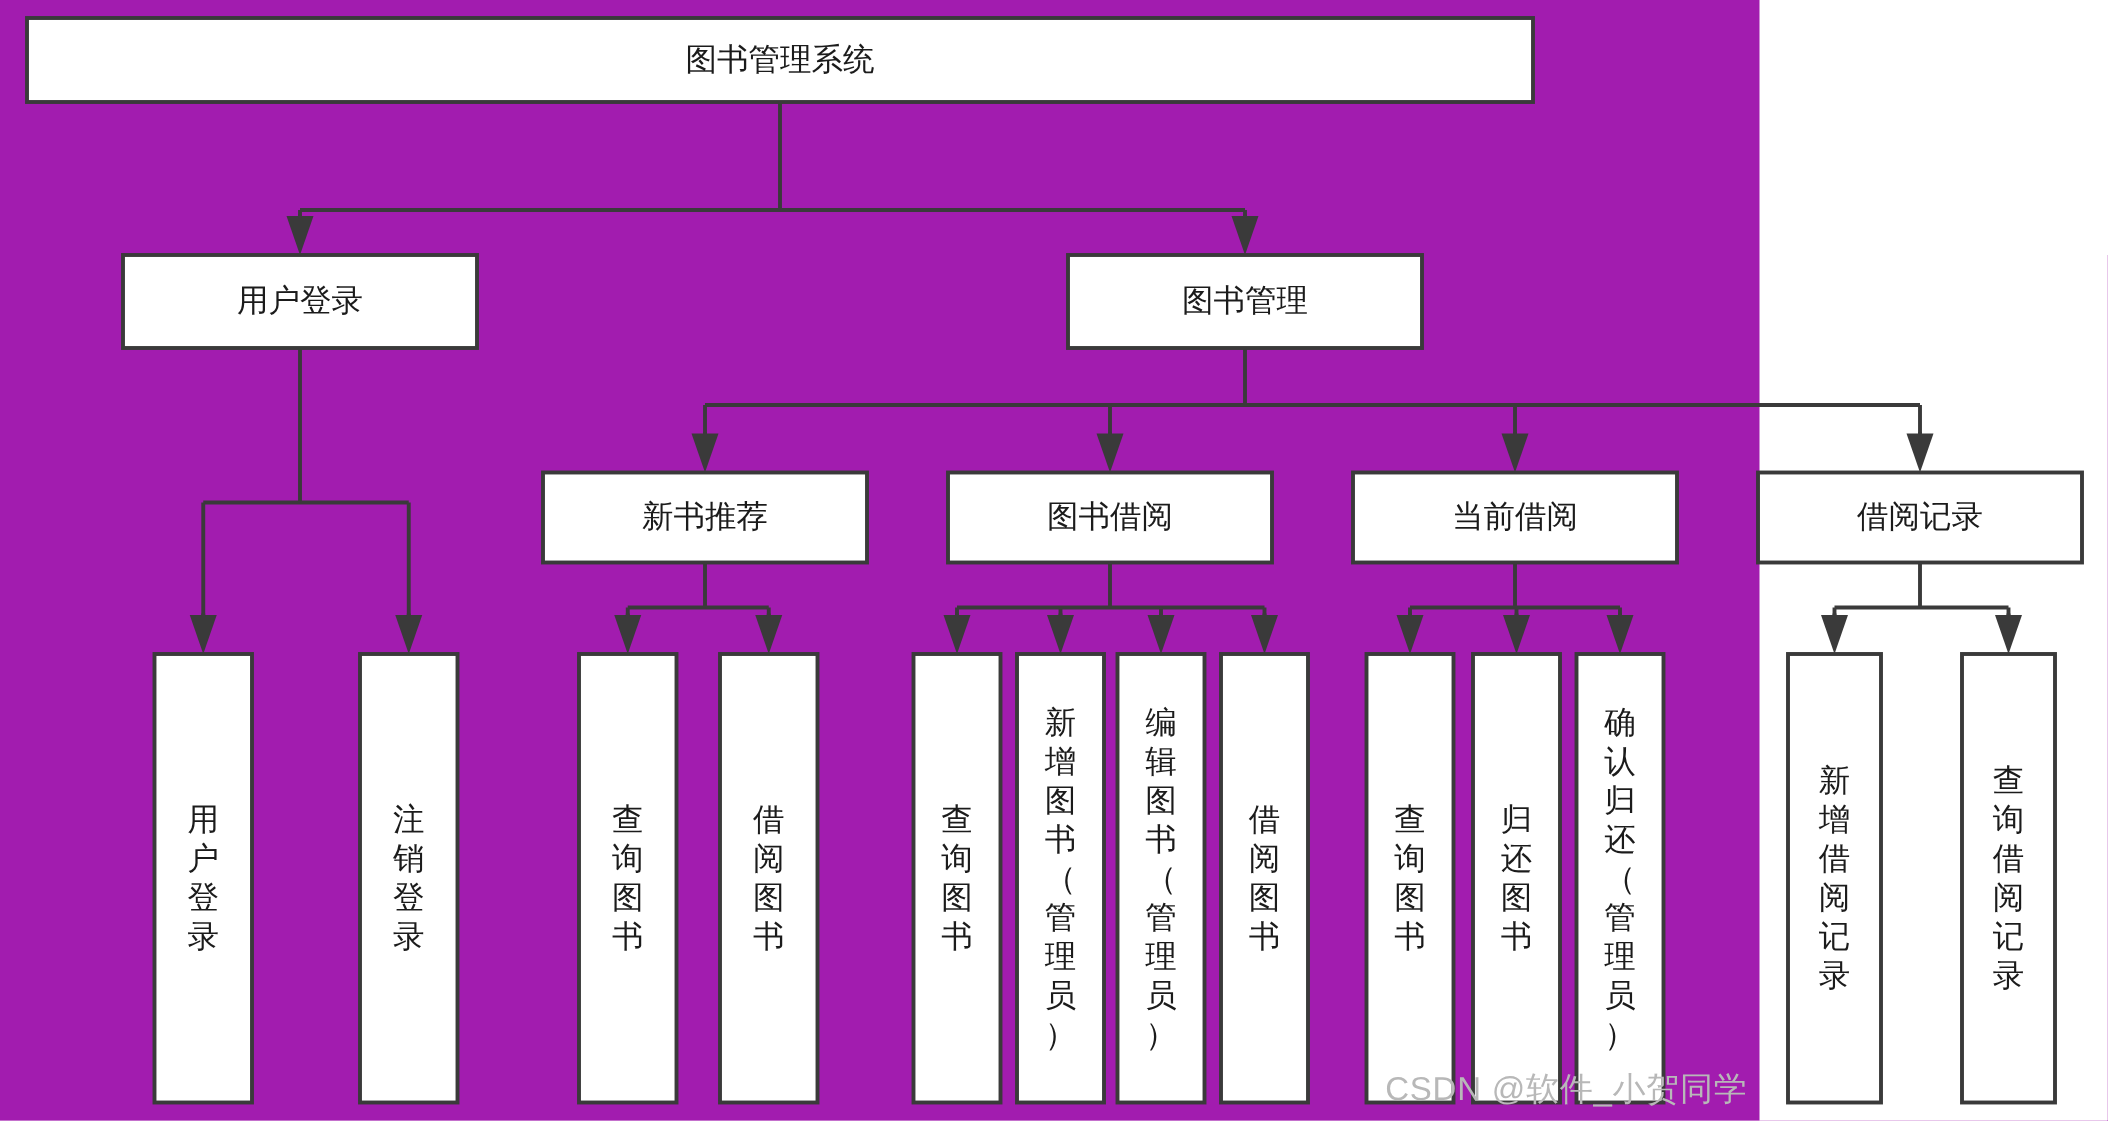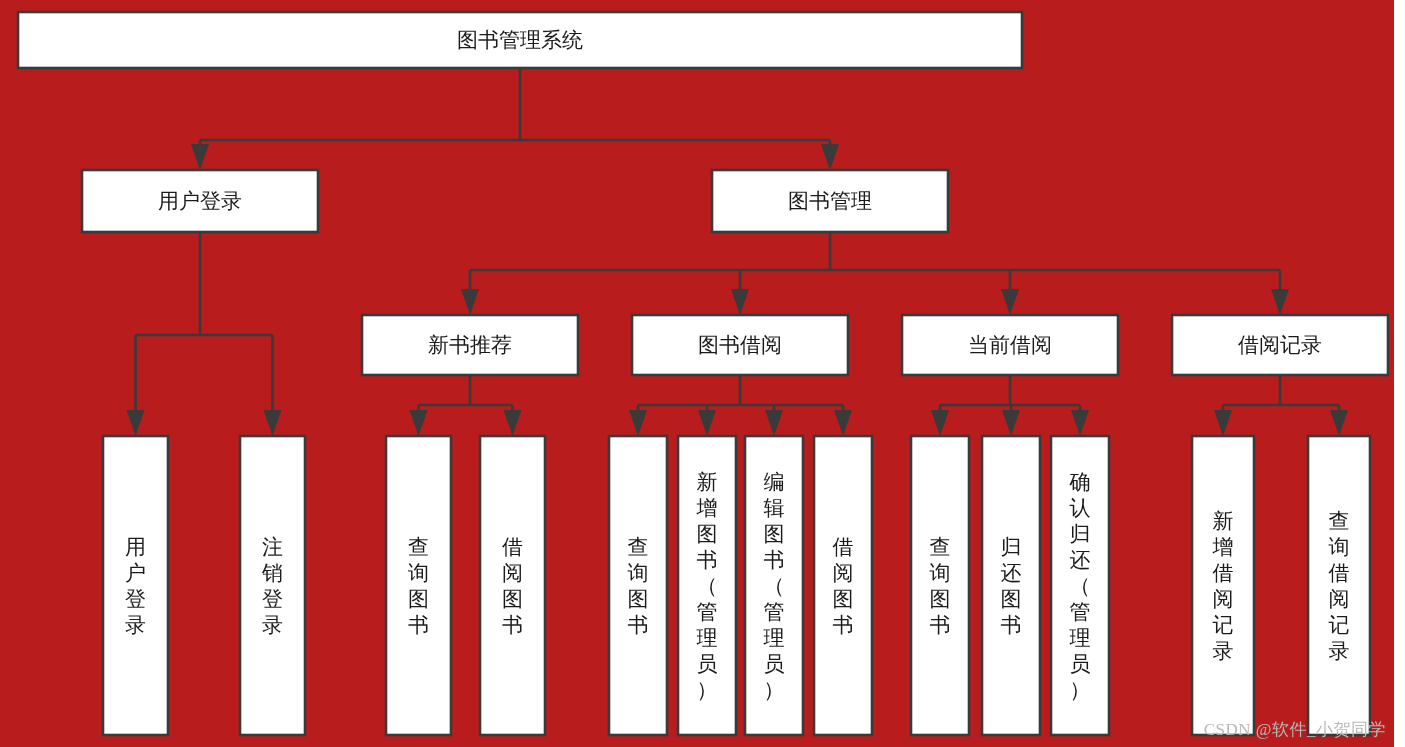--- a/index.html
+++ b/index.html
@@ -8,23 +8,23 @@
     background: #ffffff;
   }
   body {
     width: 1405px;
     height: 747px;
     font-family: "Liberation Sans", "DejaVu Sans", sans-serif;
     overflow: hidden;
   }
   #diagram-root {
     position: relative;
-    width: 1394px;
+    width: 1173px;
     height: 747px;
-    background: #b91c1c;
+    background: #a21caf;
   }
   svg#flow-svg {
     position: absolute;
     left: 0;
     top: 0;
     width: 1405px;
     height: 747px;
   }
   .node-box {
     fill: #ffffff;
@@ -51,22 +51,22 @@
   .node-label-v {
     font-family: "Liberation Sans", "DejaVu Sans", sans-serif;
     font-size: 21px;
     fill: #1b1b1b;
     text-anchor: middle;
   }
   .watermark-text {
     position: absolute;
     right: 8px;
     bottom: 6px;
-    font-family: Liberation Serif, serif;
-    font-size: 17px;
+    font-family: Liberation Sans, sans-serif;
+    font-size: 22px;
     color: #b8b8b8;
     white-space: nowrap;
     letter-spacing: 0.5px;
     margin-left: 36px;
   }
 </style>
 </head>
 <body>
 
 <div id="diagram-root">

